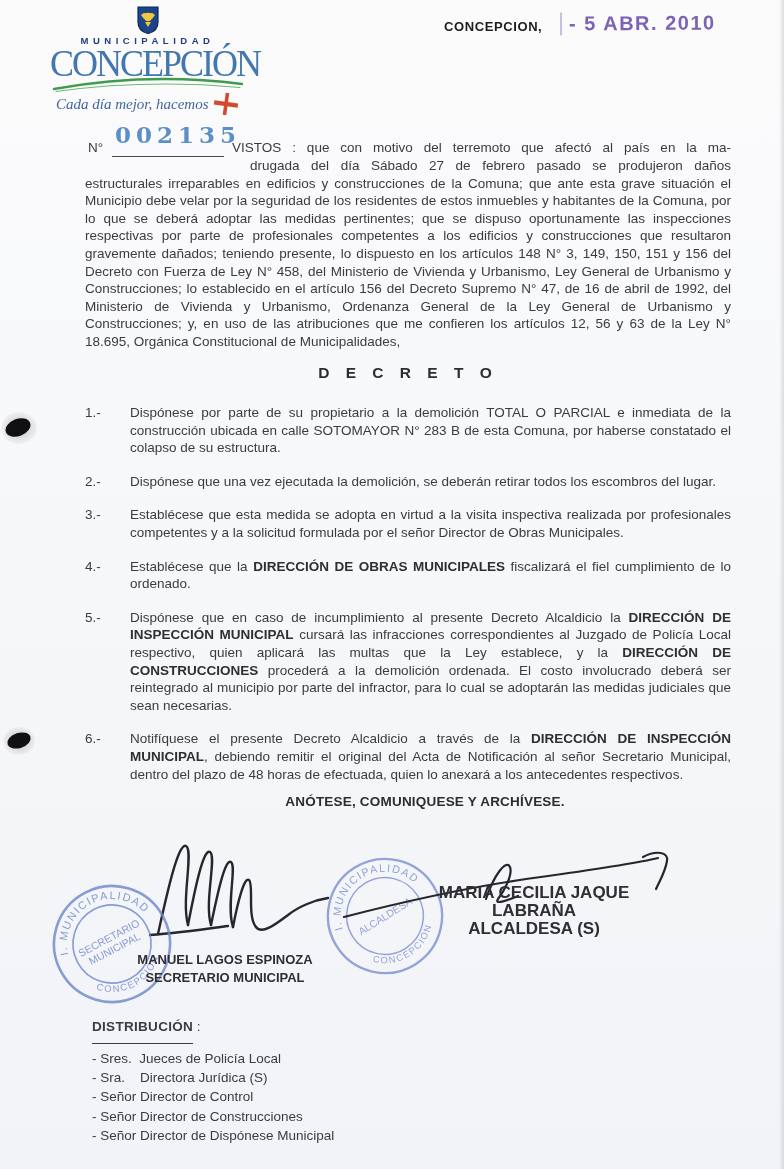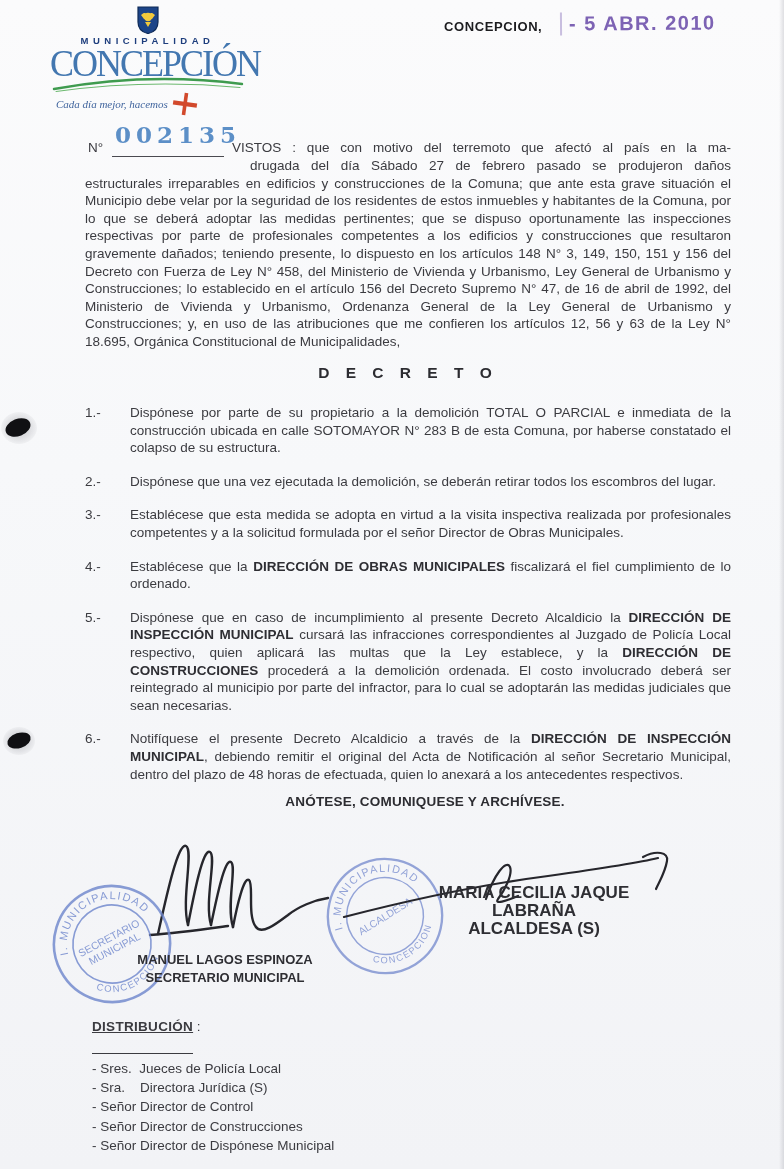--- a/index.html
+++ b/index.html
@@ -16,21 +16,21 @@
   
   .logo { position:absolute; left:50px; top:6px; width:195px; text-align:center; }
   .logo .shield { display:block; margin:0 auto 1px auto; }
   .logo .muni { font-size:9.5px; font-weight:bold; letter-spacing:4.5px; color:#1e3e7d; }
   .logo .conc {
     font-family:"Liberation Serif", serif; font-size:36px; line-height:.95;
     color:#4377b0; letter-spacing:-2px; transform:scaleY(1.04); margin-top:1px;
   }
   .logo .swoosh { display:block; margin:-4px auto 0 auto; }
   .tagline-row { display:flex; align-items:center; justify-content:flex-start; margin:-2px 0 0 6px; }
-  .tagline { font-family:"Liberation Serif", serif; font-style:italic; font-size:11px; color:#41659e; }
+  .tagline { font-family:"Liberation Serif", serif; font-style:italic; font-size:15px; color:#41659e; }
   .dateline-label { position:absolute; left:444px; top:19px; font-size:13px; font-weight:bold; letter-spacing:.6px; color:#1c1c1f; }
   .date-stamp {
     position:absolute; left:560px; top:12px; font-size:20px; font-weight:bold;
     color:#7d63b4; letter-spacing:1.5px; border-left:2px solid rgba(125,99,180,.4);
     padding-left:7px; transform:rotate(-.4deg);
   }
   
   .vistos { position:absolute; left:85px; top:136px; width:646px; font-size:13.5px; line-height:17.6px; }
   .v-row1 { position:relative; height:21px; }
   .no-label { position:absolute; left:3px; top:3px; }
@@ -53,21 +53,21 @@
     font-size:13.5px; font-weight:bold; color:#2c2c31; letter-spacing:.2px; }
   
   .sig-svg { position:absolute; }
   .stamp { position:absolute; opacity:.8; }
   .sec-name { position:absolute; left:105px; top:951px; width:240px; text-align:center;
     font-size:13px; font-weight:bold; line-height:18px; color:#2e2e33; }
   .mayor-name { position:absolute; left:398px; top:884px; width:272px; text-align:center;
     font-size:17px; font-weight:bold; line-height:18px; color:#2e2e33; }
   
   .distribution { position:absolute; left:92px; top:1019px; font-size:13.5px; color:#3b3b40; }
-  .dist-heading { font-weight:bold; letter-spacing:.3px; border-bottom:1.6px solid #3b3b40; display:inline-block; padding-bottom:19px;text-decoration:underline; }
+  .dist-heading { font-weight:bold; letter-spacing:.3px; border-bottom:1.6px solid #3b3b40; display:inline-block; padding-bottom:9px; }
   .dist-list { margin-top:5px; line-height:19.2px; white-space:pre-wrap; }
   
   .hole { position:absolute; }
   .hole .ring { position:absolute; inset:0; border-radius:50%; background:radial-gradient(ellipse at 50% 50%, rgba(90,90,100,.18) 40%, rgba(90,90,100,.05) 70%, transparent 75%); }
   .hole .dot { position:absolute; background:#101013; border-radius:50%; }
 </style>
 </head>
 <body>
 
 <div class="page">

